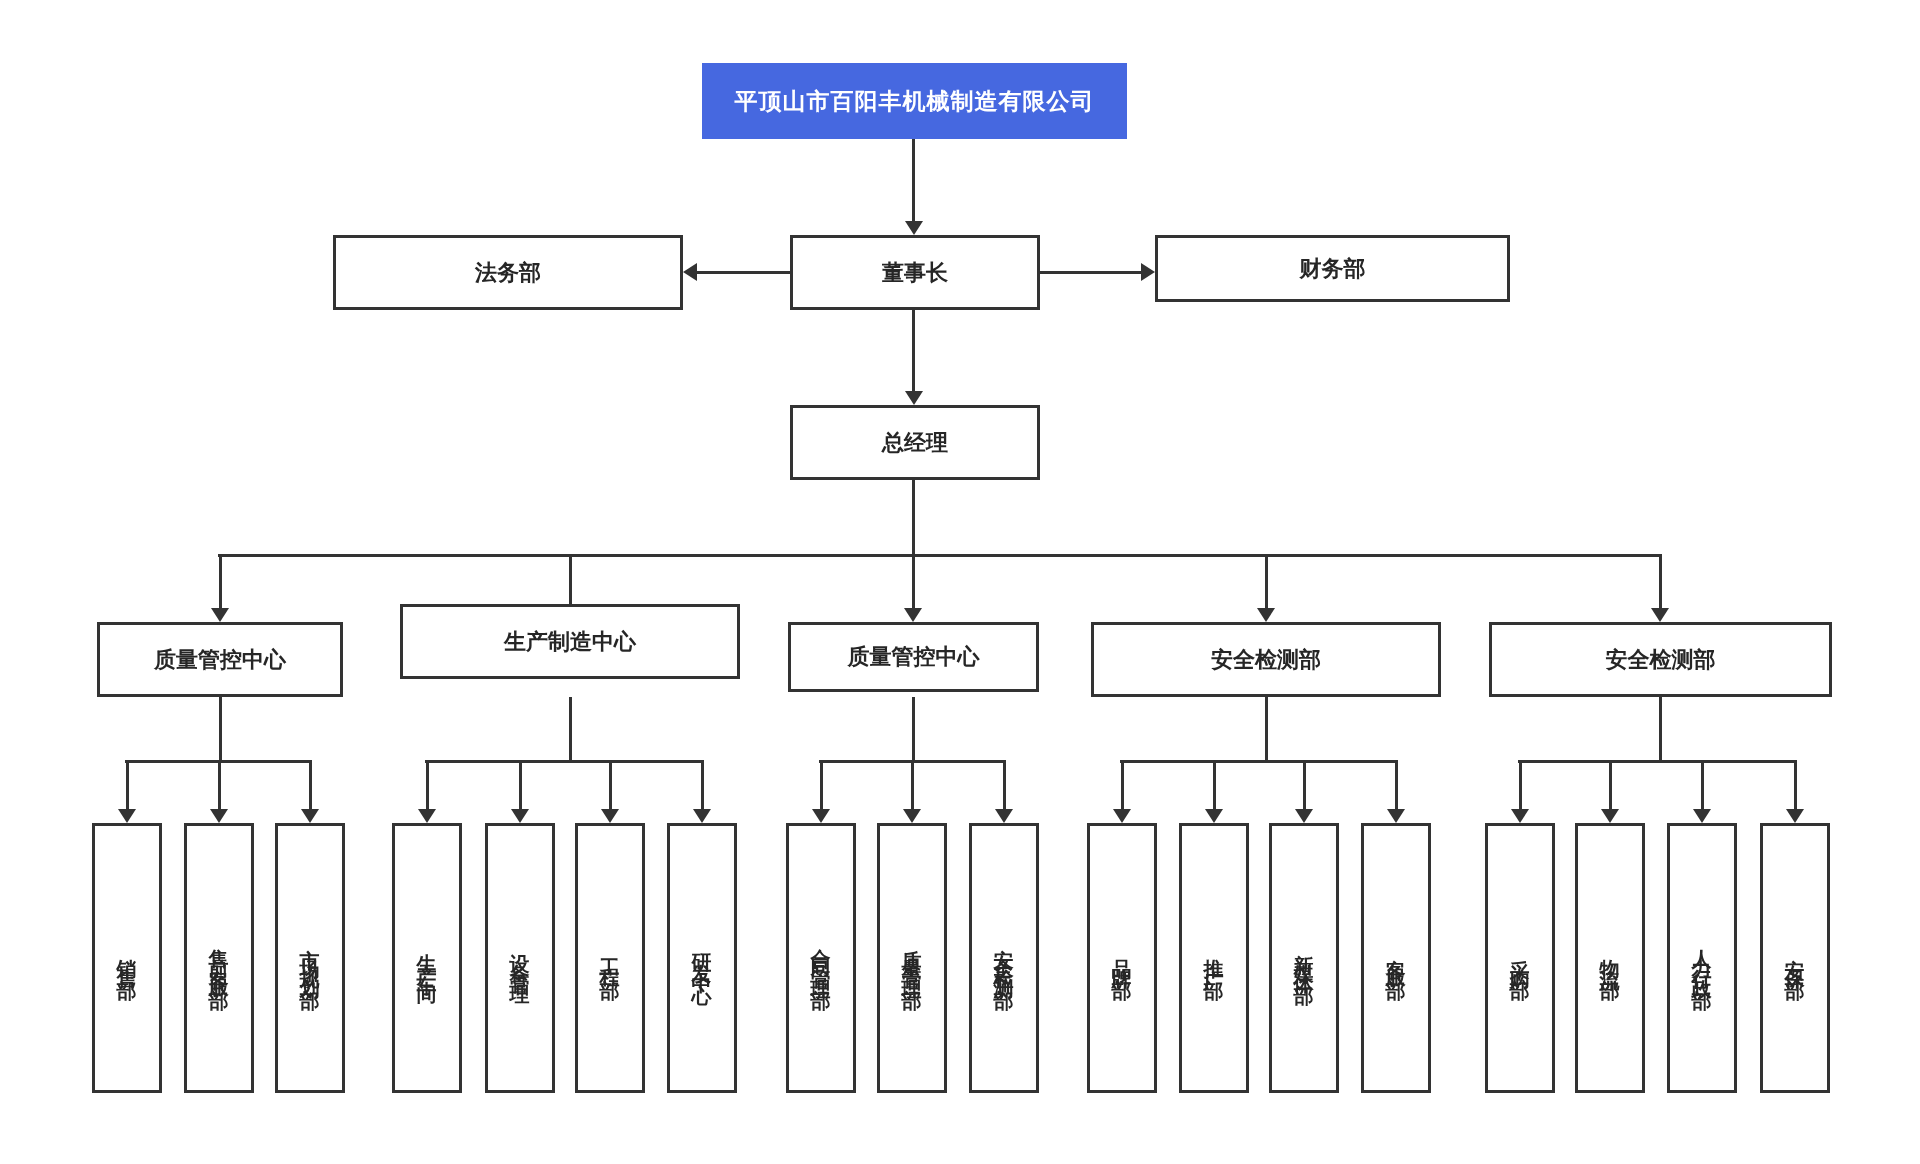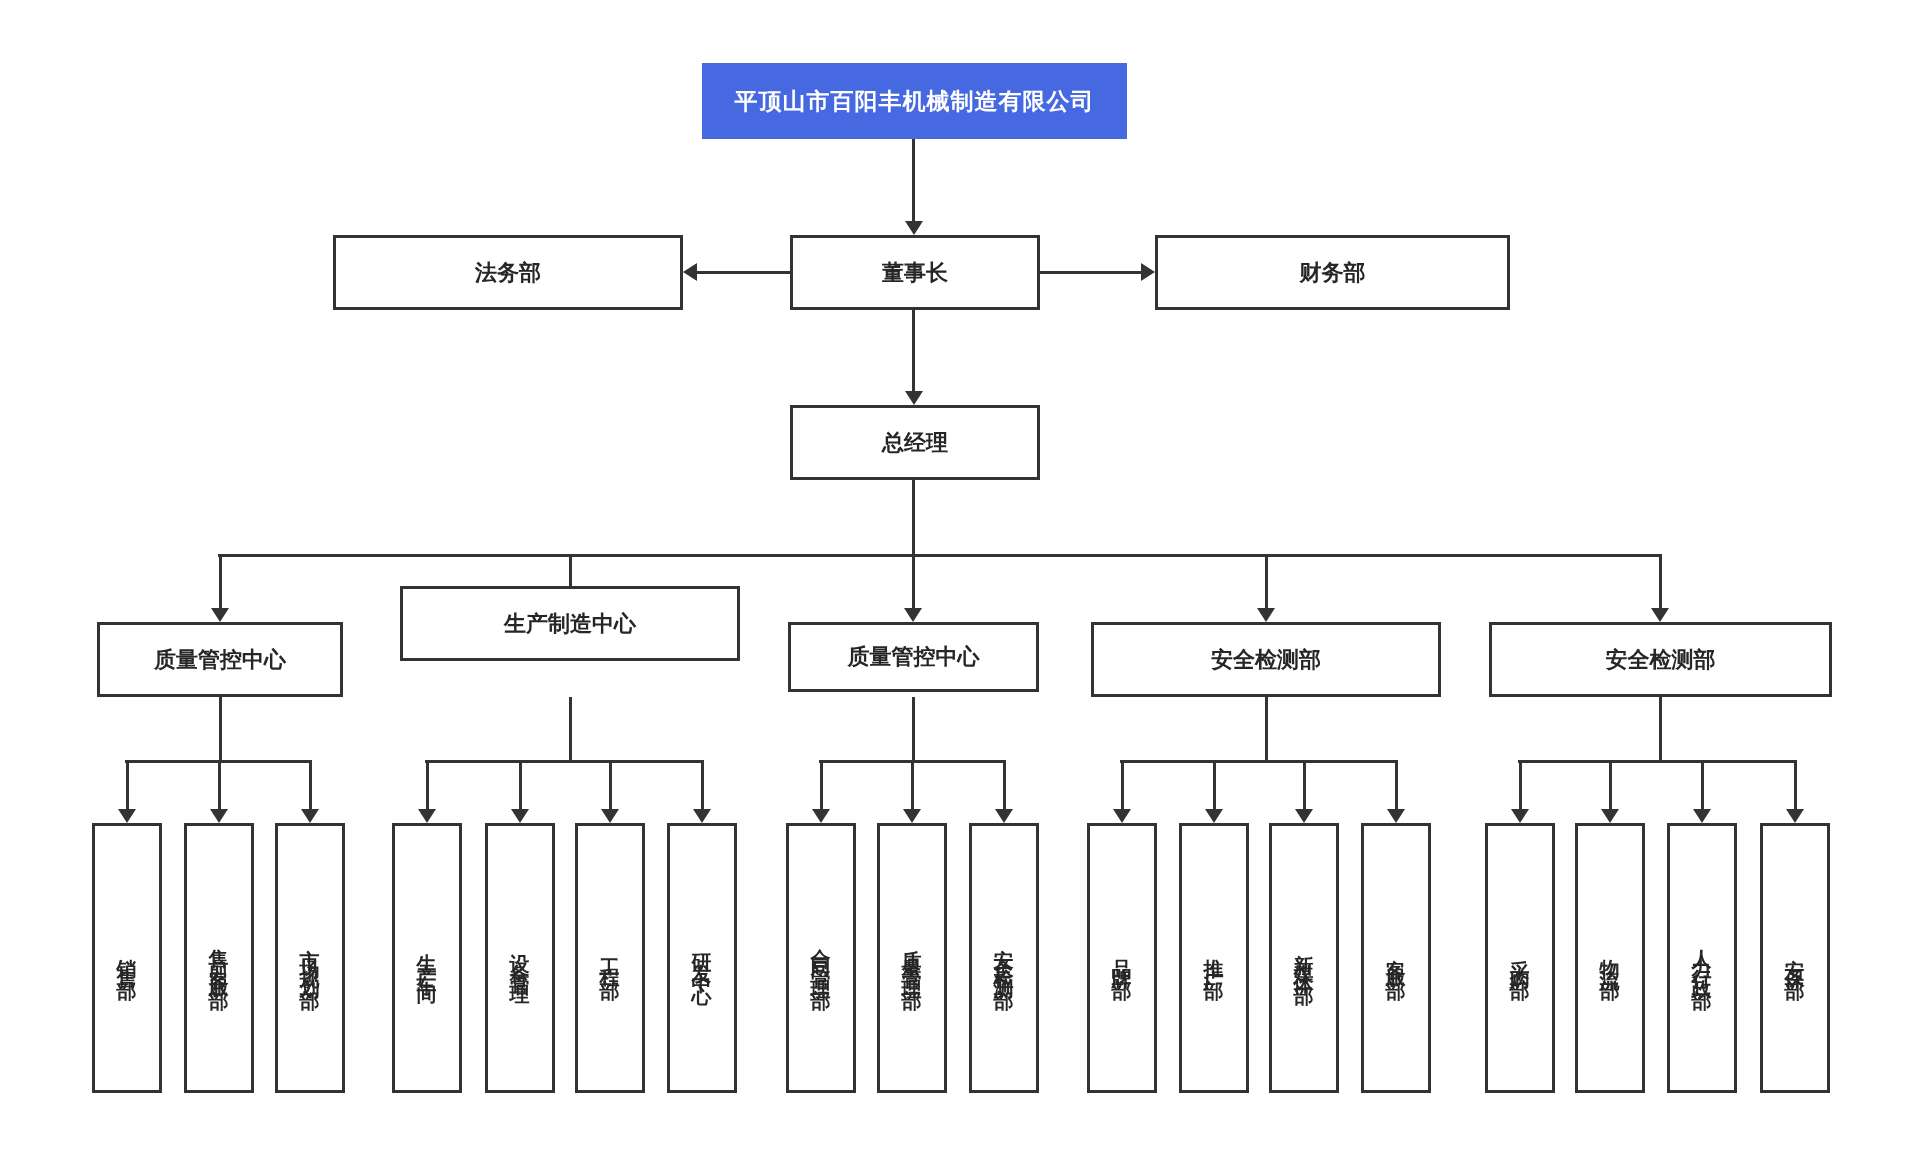--- a/index.html
+++ b/index.html
@@ -49,21 +49,21 @@
 
 <div class="vline" style="left:912px;top:139px;height:82px"></div>
 <div class="arrd" style="left:905px;top:221px"></div>
 
 <div class="node" style="left:333px;top:235px;width:350px;height:75px">
   <span>法务部</span>
 </div>
 <div class="node" style="left:790px;top:235px;width:250px;height:75px">
   <span>董事长</span>
 </div>
-<div class="node" style="left:1155px;top:235px;width:355px;height:75px">
+<div class="node" style="left:1155px;top:235px;width:355px;height:67px">
   <span>财务部</span>
 </div>
 
 <div class="hline" style="left:697px;top:271px;width:93px"></div>
 <div class="arrl" style="left:683px;top:263px"></div>
 
 <div class="hline" style="left:1040px;top:271px;width:101px"></div>
 <div class="arrr" style="left:1141px;top:263px"></div>
 
 <div class="vline" style="left:912px;top:310px;height:81px"></div>
@@ -83,21 +83,21 @@
 <div class="vline" style="left:912px;top:554px;height:54px"></div>
 <div class="arrd" style="left:904px;top:608px"></div>
 <div class="vline" style="left:1265px;top:554px;height:54px"></div>
 <div class="arrd" style="left:1257px;top:608px"></div>
 <div class="vline" style="left:1659px;top:554px;height:54px"></div>
 <div class="arrd" style="left:1651px;top:608px"></div>
 
 <div class="node" style="left:97px;top:622px;width:246px;height:75px">
   <span>质量管控中心</span>
 </div>
-<div class="node" style="left:400px;top:586px;width:340px;height:75px">
+<div class="node" style="left:400px;top:604px;width:340px;height:75px">
   <span>生产制造中心</span>
 </div>
 <div class="node" style="left:788px;top:622px;width:251px;height:70px">
   <span>质量管控中心</span>
 </div>
 <div class="node" style="left:1091px;top:622px;width:350px;height:75px">
   <span>安全检测部</span>
 </div>
 <div class="node" style="left:1489px;top:622px;width:343px;height:75px">
   <span>安全检测部</span>

